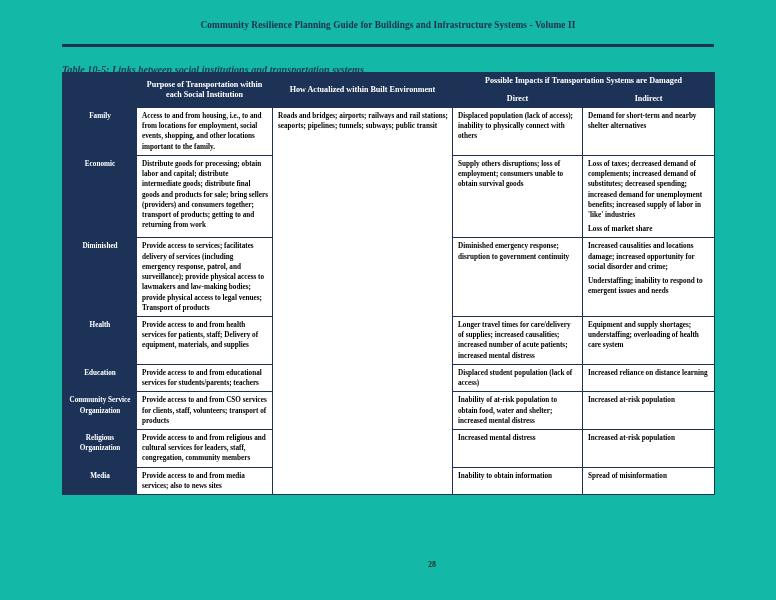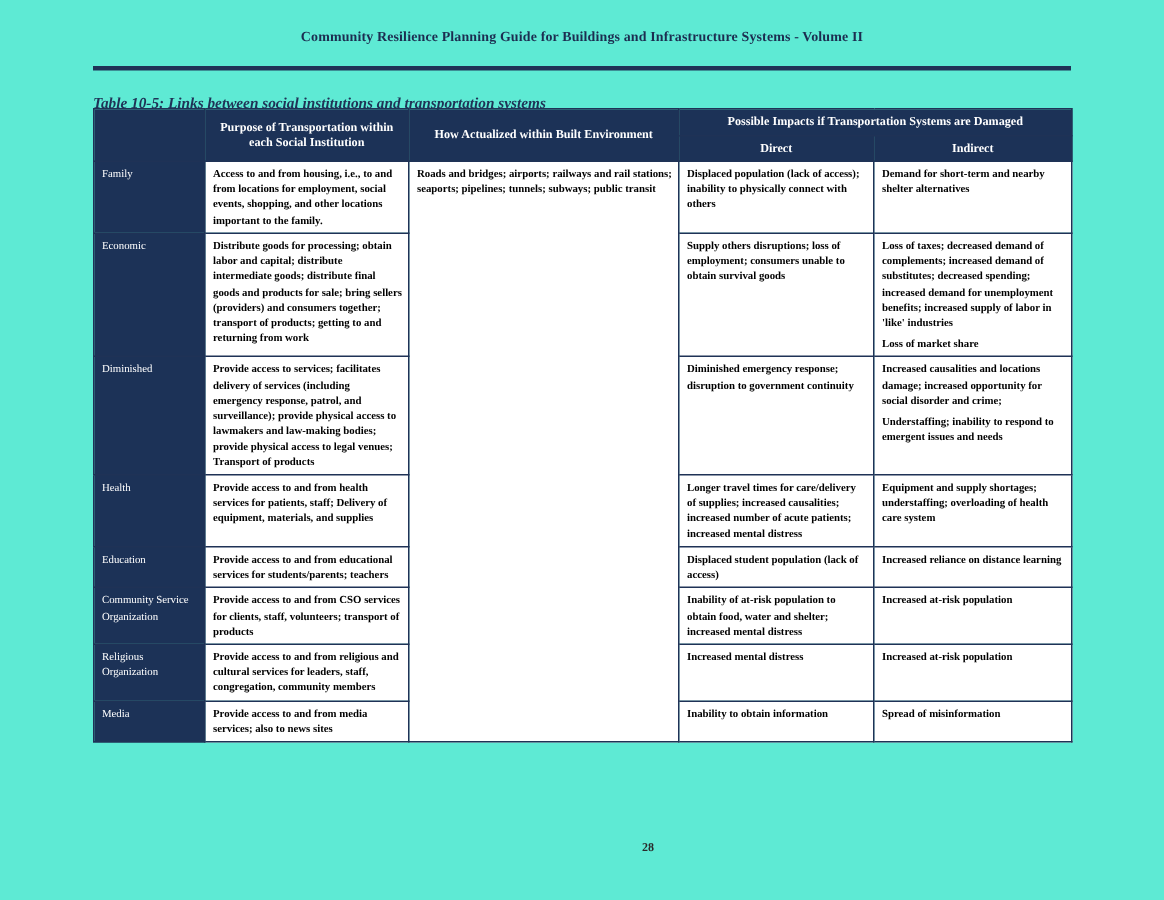--- a/index.html
+++ b/index.html
@@ -4,21 +4,21 @@
 <style>
   html, body {
     margin: 0;
     padding: 0;
     background: #ffffff;
   }
   .page {
     position: relative;
     width: 776px;
     height: 600px;
-    background: #5eead4;
+    background: #14b8a6;
     font-family: "Liberation Serif", "DejaVu Serif", serif;
     color: #000000;
     overflow: hidden;
     box-sizing: border-box;
   }
 
   
   .doc-header {
     position: absolute;
     left: 62px;
@@ -86,27 +86,27 @@
     line-height: 1.3;
     padding: 3px 4px;
   }
   th.blank-corner {
     background: #1c3257;
   }
   
   td.inst {
     background: #1c3257;
     color: #ffffff;
-    font-weight: normal;
+    font-weight: bold;
     font-size: 8.1px;
     line-height: 1.34;
     vertical-align: top;
     padding-top: 3px;
     padding-left: 5px;
-    text-align: left;
+    text-align: center;
   }
   td.body {
     background: #ffffff;
     color: #000000;
     font-weight: bold;
   }
   td.body p {
     margin: 0 0 4px 0;
   }
   td.body p:last-child {

